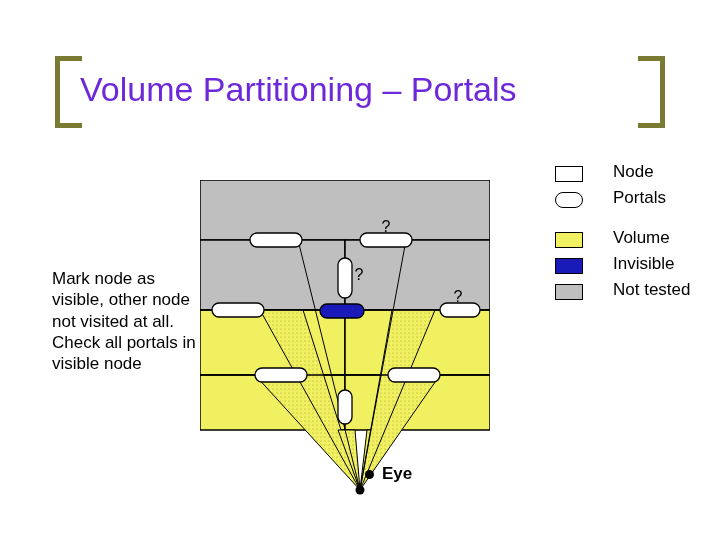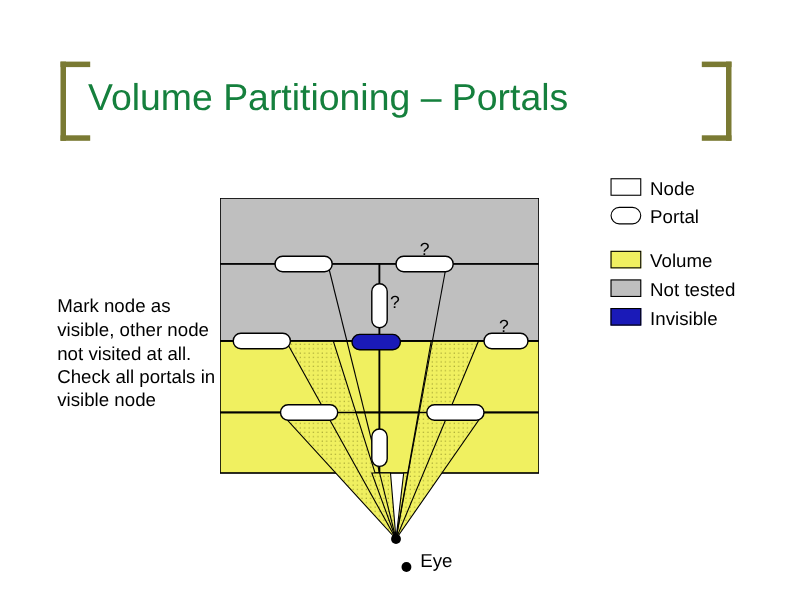--- a/index.html
+++ b/index.html
@@ -12,21 +12,21 @@
     position: relative;
     overflow: hidden;
   }
 
   
   .title {
     position: absolute;
     left: 80px;
     top: 70px;
     font-size: 34px;
-    color: #15803d;
+    color: #6d28d9;
   }
 
   
   .bracket {
     position: absolute;
     width: 22px;
     height: 62px;
     border-top: 5px solid #7a7a33;
     border-bottom: 5px solid #7a7a33;
   }
@@ -46,45 +46,47 @@
 
   
   .legend {
     position: absolute;
     left: 555px;
     top: 162px;
     font-size: 17px;
   }
   .legend .row {
     display: flex;
-    align-items: flex-start;
+    align-items: flex-end;
     margin-bottom: 6px;
+    gap: 22px;
   }
   .legend .sw {
     width: 28px;
     height: 16px;
     border: 1.5px solid #000;
     margin-right: 8px;
     box-sizing: border-box;
     background: #fff;
   }
   .legend .sw.portal { border-radius: 8px; }
   .legend .sw.visible   { background: #f0f060; }
   .legend .sw.invisible { background: #1a1ab8; }
   .legend .sw.nottested { background: #bfbfbf; }
   .legend .gap { height: 14px; }
 
   
   .eye-label {
     position: absolute;
     left: 365px;
-    top: 500px;
+    top: 464px;
     font-size: 17px;
     display: flex;
-    align-items: flex-end;
+    align-items: center;
+    font-weight: bold;
   }
   .eye-label .dot {
     width: 9px;
     height: 9px;
     border-radius: 50%;
     background: #000;
     margin-right: 8px;
   }
 
   
@@ -158,33 +160,33 @@
 
 <div class="caption">Mark node as visible, other node not visited at all. Check all portals in visible node</div>
 
 <div class="legend">
   <div class="row">
     <span class="sw"></span>
     <span>Node</span>
   </div>
   <div class="row">
     <span class="sw portal"></span>
-    <span>Portal</span>
+    <span>Portals</span>
   </div>
   <div class="gap"></div>
   <div class="row">
     <span class="sw visible"></span>
     <span>Volume</span>
   </div>
   <div class="row">
+    <span class="sw invisible"></span>
+    <span>Invisible</span>
+  </div>
+  <div class="row">
     <span class="sw nottested"></span>
     <span>Not tested</span>
-  </div>
-  <div class="row">
-    <span class="sw invisible"></span>
-    <span>Invisible</span>
   </div>
 </div>
 
 <div class="eye-label">
   <span class="dot"></span>
   <span>Eye</span>
 </div>
 
 </body></html>

